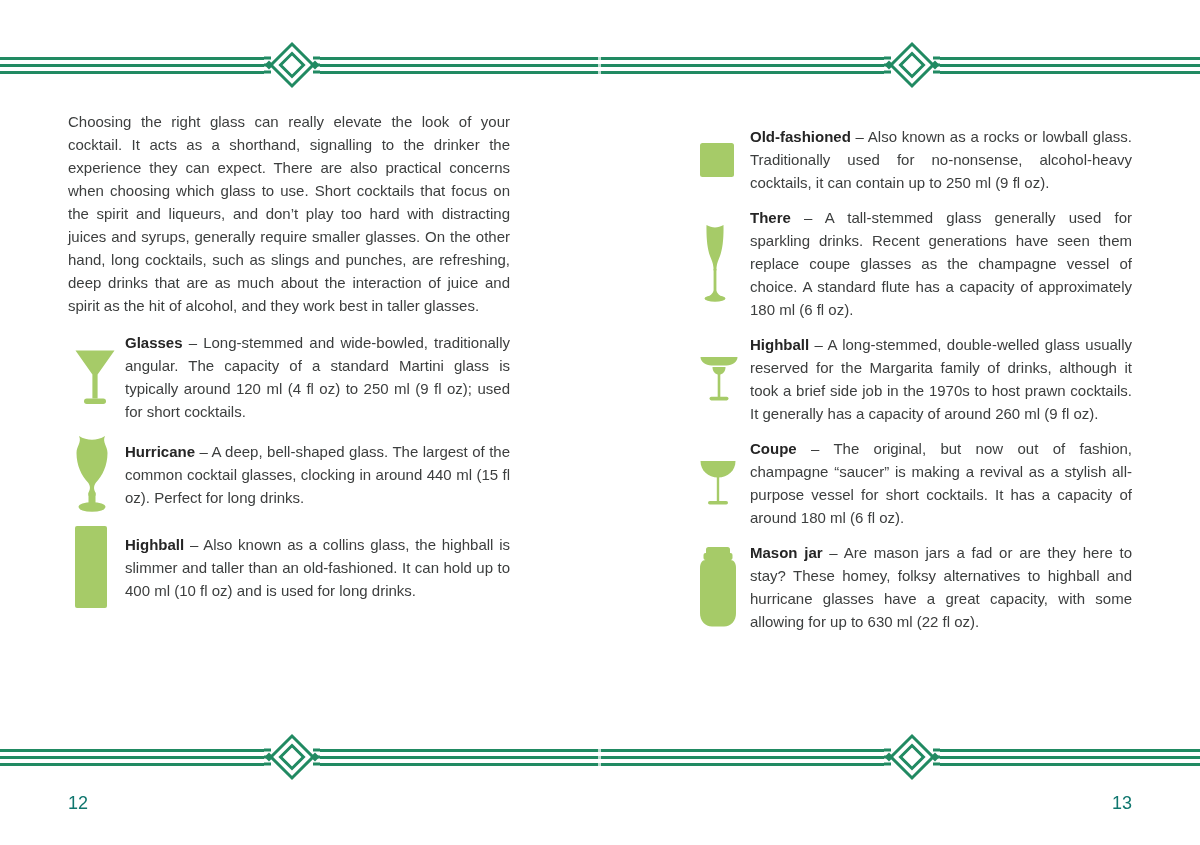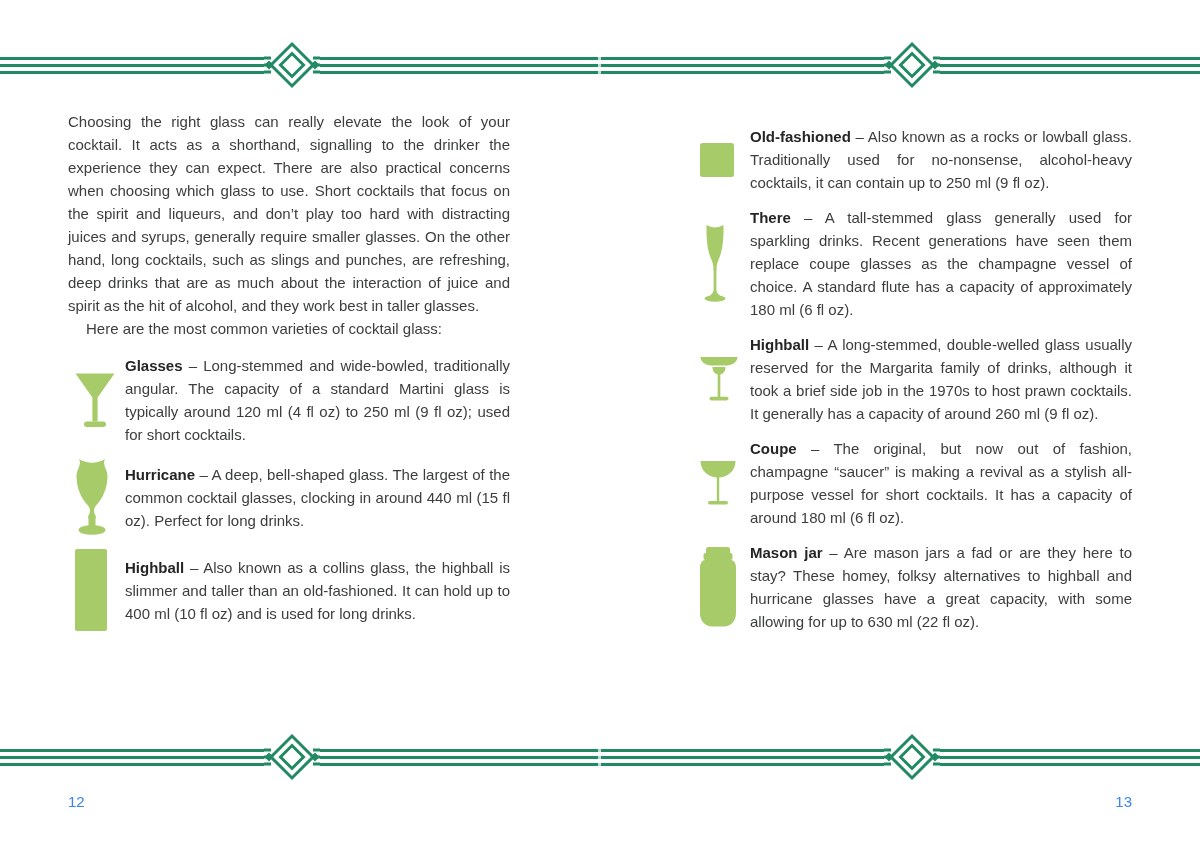--- a/index.html
+++ b/index.html
@@ -36,21 +36,21 @@
 
   .entries { margin-top:14px; }
   .entry { display:flex; align-items:center; margin-bottom:13px; }
   .page-right .entry { margin-bottom:12px; }
   .icon-col { flex:0 0 57px; width:57px; padding-left:7px; box-sizing:border-box; }
   .page-right .icon-col { flex:0 0 50px; width:50px; padding-left:0; }
   .icon-col svg { display:block; color:var(--icon-green,#a6cb68); }
   .entry-text { flex:1; text-align:justify; }
   .entry-name { font-weight:bold; color:#252525; }
 
-  .page-number { position:absolute; font-size:15px; color:#3b82f6; }
+  .page-number { position:absolute; font-size:18px; color:#0f766e; }
   .page-number.left  { left:68px;  top:793px; }
   .page-number.right { right:68px; top:793px; }
 </style>
 </head>
 <body>
 
 <div class="book">
 
   <div class="rule-band top">
     <div class="seam"></div>
@@ -85,21 +85,20 @@
         <path d="M51 23.5 L55.5 28 L51 32.5 L46.5 28 Z"></path>
     </g>
     <g fill="none" stroke="currentColor" stroke-width="3">
       <path d="M28 7 L49 28 L28 49 L7 28 Z"></path>
         <path d="M28 16.5 L39.5 28 L28 39.5 L16.5 28 Z"></path>
     </g>
   </svg>
 
   <div class="page page-left">
     <p class="intro">Choosing the right glass can really elevate the look of your cocktail. It acts as a shorthand, signalling to the drinker the experience they can expect. There are also practical concerns when choosing which glass to use. Short cocktails that focus on the spirit and liqueurs, and don’t play too hard with distracting juices and syrups, generally require smaller glasses. On the other hand, long cocktails, such as slings and punches, are refreshing, deep drinks that are as much about the interaction of juice and spirit as the hit of alcohol, and they work best in taller glasses.</p>
-    <p class="lead-in">Here are the most common varieties of cocktail glass:</p>
 
     <div class="entries">
 
       <div class="entry">
         <div class="icon-col">
           <svg width="40" height="55" viewBox="0 0 40 55" fill="currentColor">
             <path d="M0.5 0.5 H39.5 L22.6 24.5 V48.5 H17.4 V24.5 Z"></path>
             <rect x="9" y="48.5" width="22" height="5.5" rx="2.75"></rect>
           </svg>
         </div>

